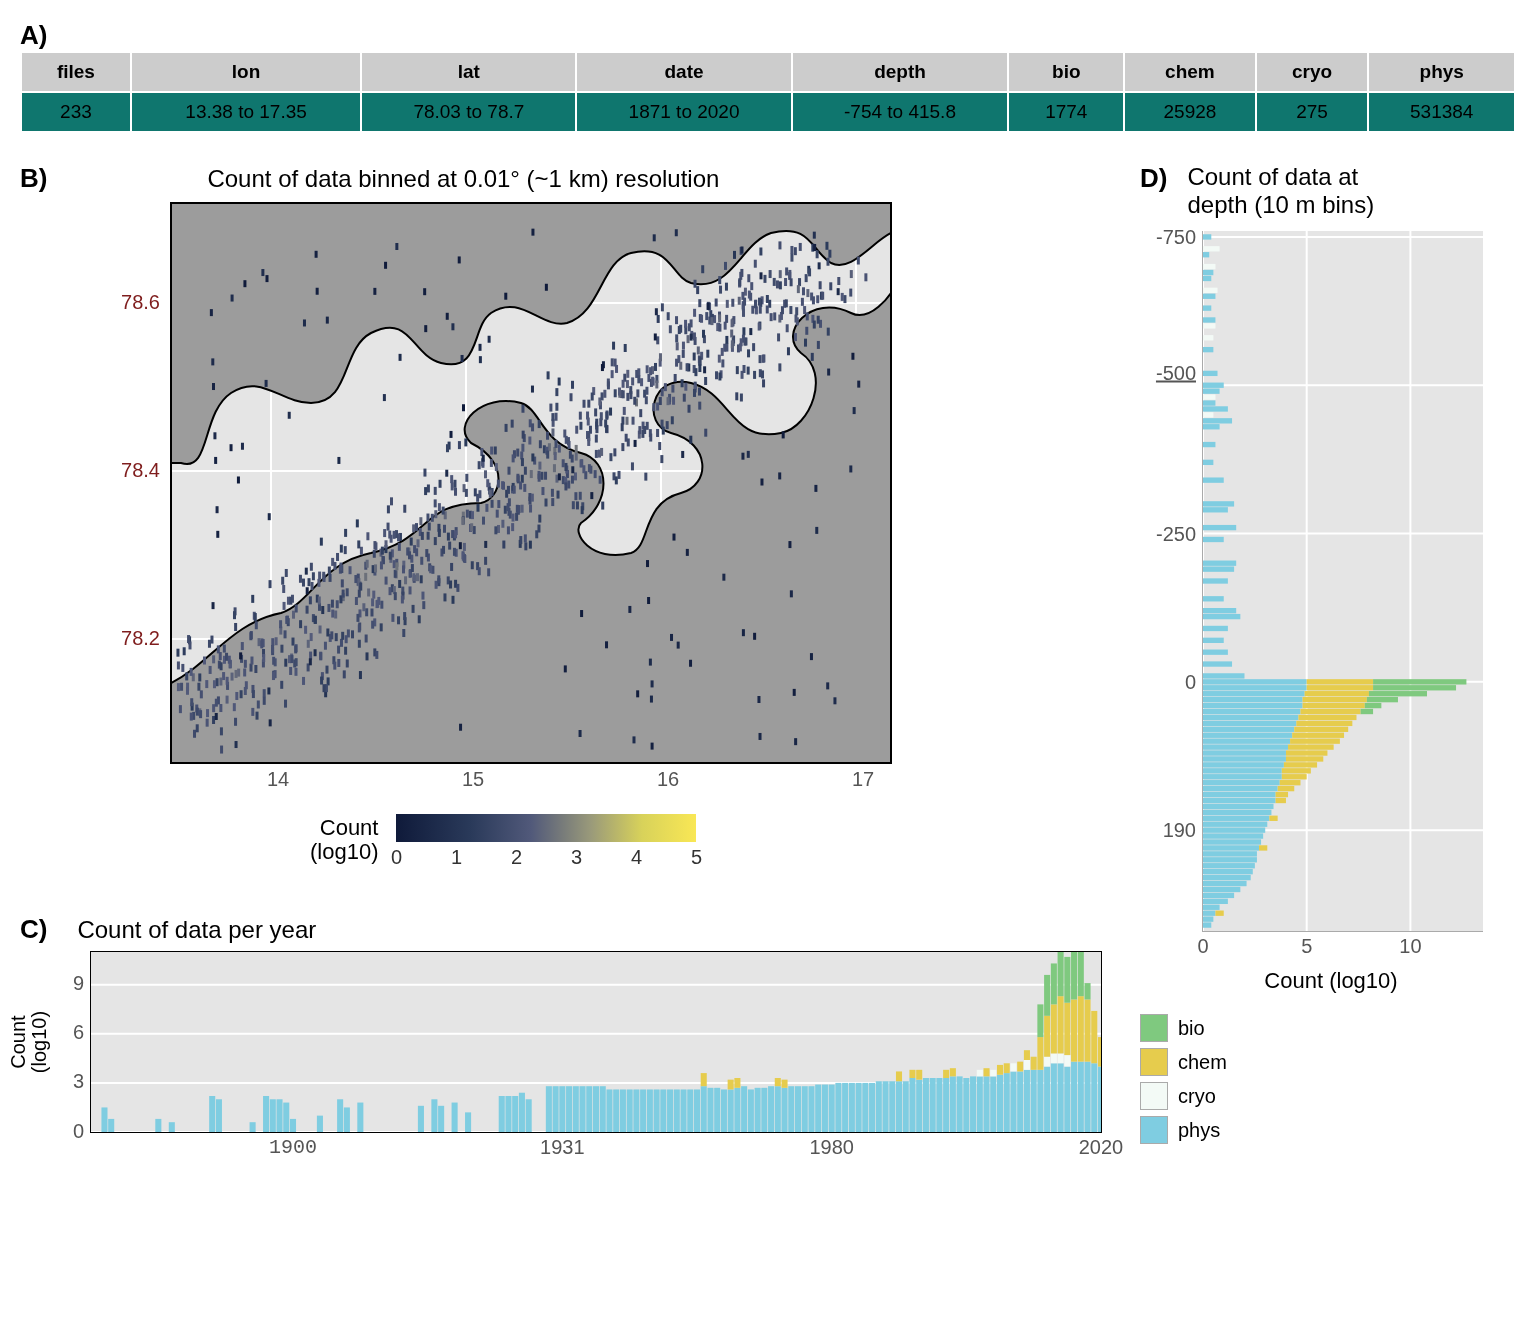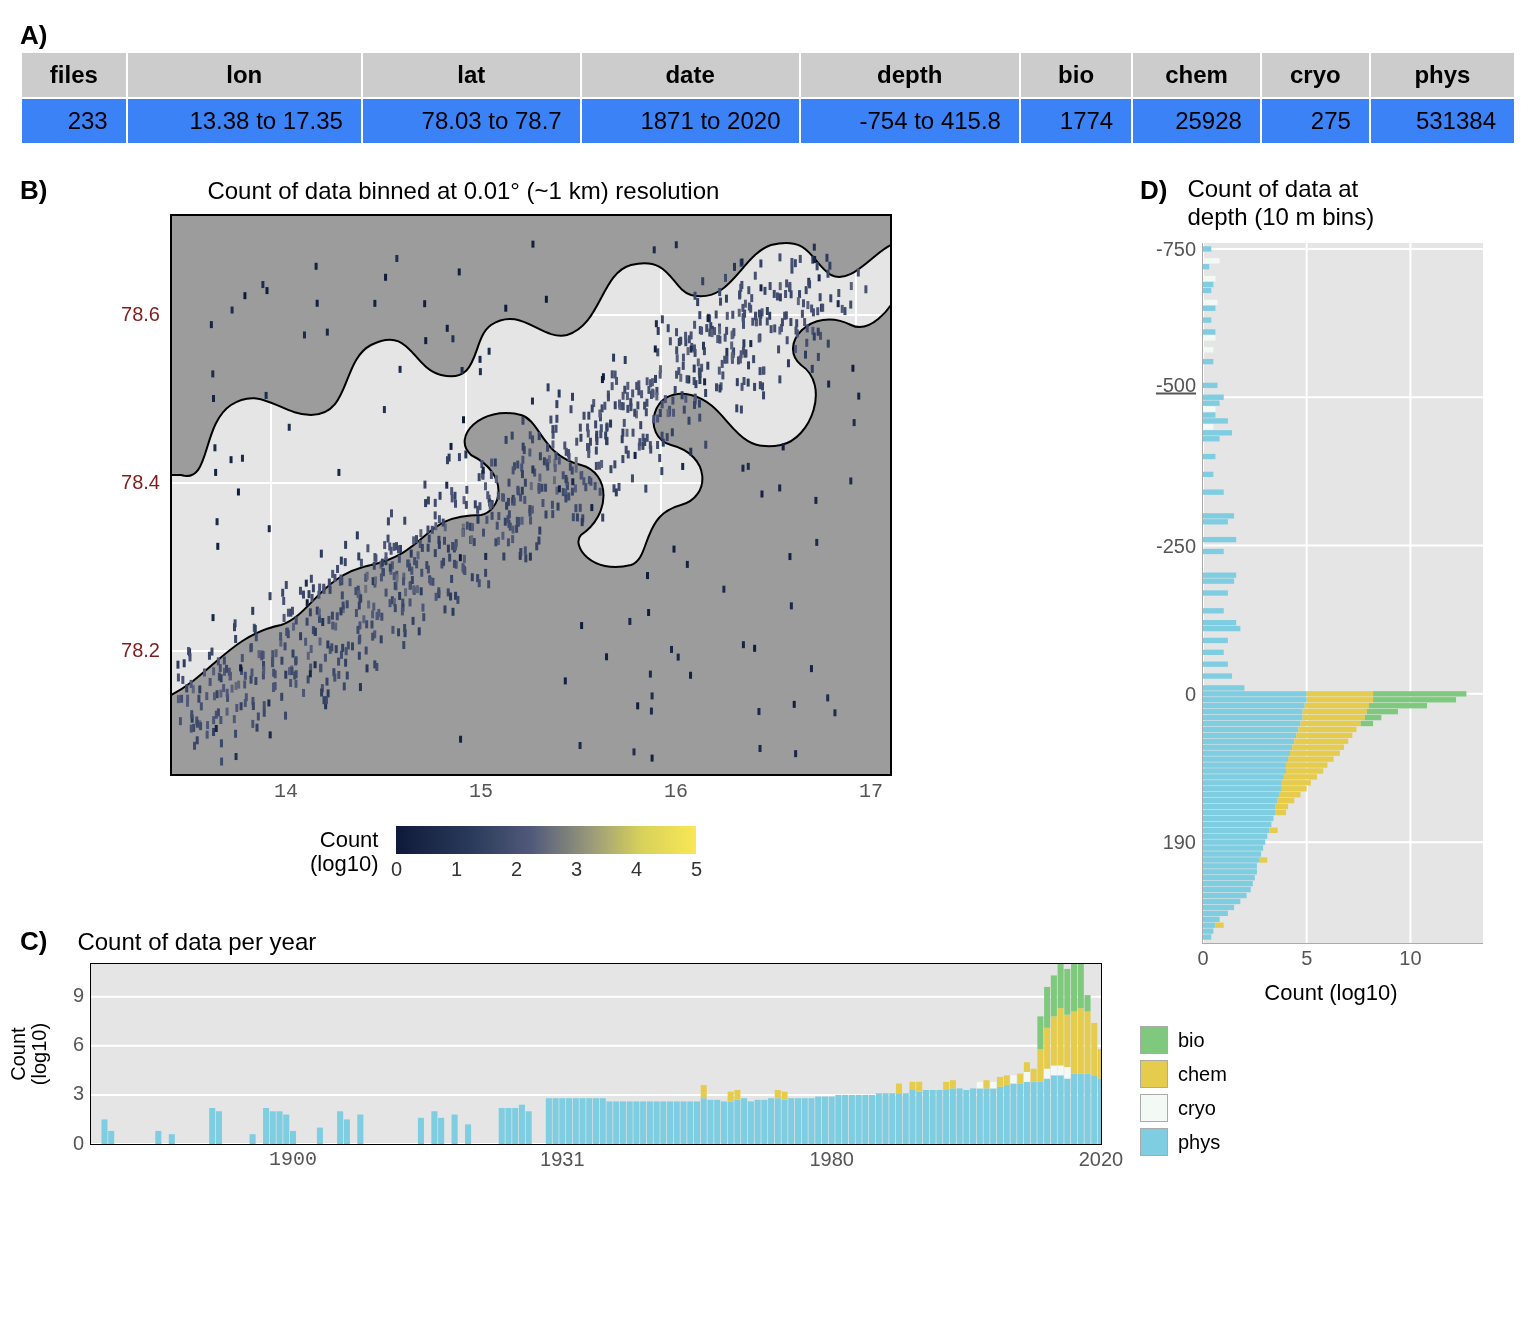--- a/index.html
+++ b/index.html
@@ -11,34 +11,33 @@
     box-sizing: border-box;
   }
   .panel-label {
     font-weight: bold;
     font-size: 26px;
   }
   .section-a { margin-bottom: 30px; }
   table.summary {
     border-collapse: collapse;
     width: 100%;
-    font-size: 24px;
+    font-size: 19px;
   }
   table.summary th, table.summary td {
     border: 2px solid #fff;
     padding: 8px 18px;
     text-align: center;
   }
   table.summary th {
     background: #cccccc;
     font-weight: bold;
   }
   table.summary td {
-    background: #3b82f6;
-    text-align: right;
+    background: #0f766e;
   }
   .main-grid {
     display: grid;
     grid-template-columns: 1080px 320px;
     grid-template-rows: auto auto;
     column-gap: 40px;
     row-gap: 30px;
     align-items: start;
   }
   .panel-b { grid-column: 1; grid-row: 1; }
@@ -69,25 +68,24 @@
   }
   .map-y-ticks span {
     position: absolute;
     right: 0;
     transform: translateY(-50%);
     font-size: 20px;
     color: #7f1d1d;
   }
   .map-x-ticks {
     position: absolute;
-    left: 16px;
+    left: 8px;
     bottom: -34px;
     width: 720px;
     height: 30px;
-    font-family: Liberation Mono, monospace;
   }
   .map-x-ticks span {
     position: absolute;
     transform: translateX(-50%);
     font-size: 20px;
     color: #555;
   }
   .colorbar-wrap {
     margin-top: 50px;
     margin-left: 290px;

